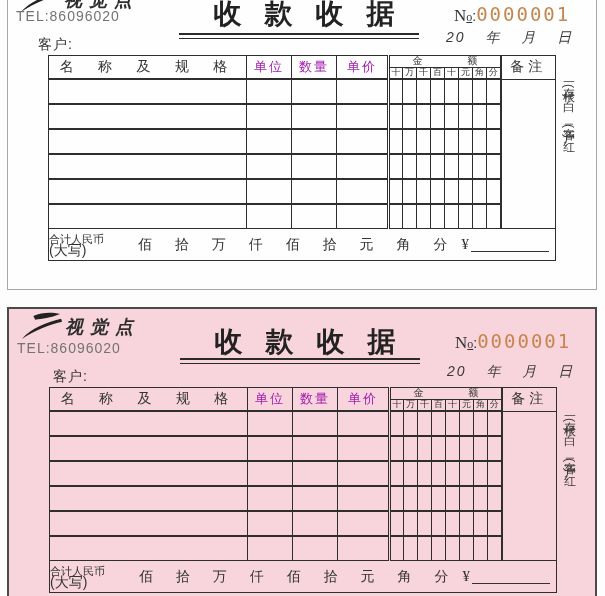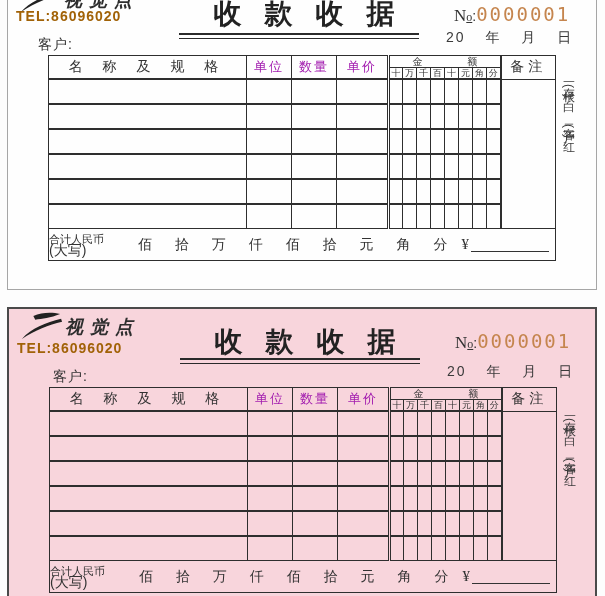--- a/index.html
+++ b/index.html
@@ -13,21 +13,21 @@
   .copy-pink{left:7px;top:307px;width:590px;height:302px;border:2px solid #4a4a4a;border-bottom:none;background:#f8d5dc;}
   .sheet{position:relative;width:100%;height:100%;}
 
   
   .brand-row{position:absolute;left:10px;display:flex;align-items:flex-start;gap:2px;}
   .copy-white .brand-row{top:13px;}
   .copy-pink  .brand-row{top:3px;}
   .brand-name{font-size:18px;font-weight:bold;font-style:italic;letter-spacing:7px;color:#2e2e2e;
     font-family:"Liberation Serif","DejaVu Serif",serif;padding-top:3px;}
   .swoosh{width:44px;height:27px;}
-  .tel{position:absolute;left:8px;font-size:14px;font-weight:bold;letter-spacing:1px;color:#a16207;}
+  .tel{position:absolute;left:8px;font-size:14px;font-weight:normal;letter-spacing:1px;color:#737373;}
   .copy-white .tel{top:36px;}
   .copy-pink  .tel{top:31px;}
 
   
   .title-wrap{position:absolute;left:150px;width:300px;text-align:center;}
   .copy-white .title-wrap{top:23px;}
   .copy-pink  .title-wrap{top:14px;}
   .main-title{font-size:28px;font-weight:bold;letter-spacing:8px;color:#222;
     font-family:"Liberation Serif","DejaVu Serif",serif;white-space:nowrap;}
   .title-underline{position:absolute;left:171px;width:240px;height:3px;
@@ -37,36 +37,36 @@
 
   
   .no-block{position:absolute;left:446px;white-space:nowrap;}
   .copy-white .no-block{top:31px;}
   .copy-pink  .no-block{top:21px;}
   .no-prefix{font-size:17px;color:#333;font-family:"Liberation Serif","DejaVu Serif",serif;}
   .no-sub{font-size:12px;text-decoration:underline;color:#333;font-family:"Liberation Serif","DejaVu Serif",serif;}
   .no-colon{font-size:14px;color:#333;}
   .no-number{font-size:19px;letter-spacing:2px;color:#c5854e;font-family:"DejaVu Sans Mono",monospace;}
   .date-line{position:absolute;left:438px;width:150px;font-size:14px;color:#3a3a3a;
-    white-space:nowrap;word-spacing:14px;letter-spacing:2px;}
+    white-space:nowrap;word-spacing:14px;letter-spacing:2px;font-style:italic;}
   .copy-white .date-line{top:57px;}
   .copy-pink  .date-line{top:54px;}
 
   
   .customer{position:absolute;font-size:14px;letter-spacing:1px;color:#333;}
   .copy-white .customer{left:30px;top:64px;}
   .copy-pink  .customer{left:44px;top:59px;}
 
   
   .form-table{position:absolute;left:40px;border-collapse:collapse;table-layout:fixed;width:507px;}
   .copy-white .form-table{top:83px;}
   .copy-pink  .form-table{top:78px;}
   .form-table th,.form-table td{border:1px solid #2e2e2e;padding:0;font-weight:normal;
     text-align:center;vertical-align:middle;overflow:hidden;}
-  .form-table thead th{height:10px;}
+  .form-table thead th{height:10px;font-family:Liberation Mono, monospace;}
   th.h-main{font-size:14px;letter-spacing:8px;color:#333;}
   th.h-small{font-size:13px;letter-spacing:2px;color:#a21caf;}
   th.h-remark{font-size:14px;letter-spacing:4px;color:#333;}
   .amount-head{padding:0;}
   .amount-head .je{display:flex;justify-content:space-around;font-size:10px;line-height:11px;color:#333;}
   th.digit{font-size:9px;line-height:10px;color:#333;height:11px;}
   td.dbl,th.dbl{border-left:3px double #2e2e2e;}
   td.remark-col,th.h-remark{border-left:2px solid #2e2e2e;}
   .data-row td{height:23px;border-top:2px solid #2e2e2e;}
   .copy-pink .data-row td{height:23px;}

